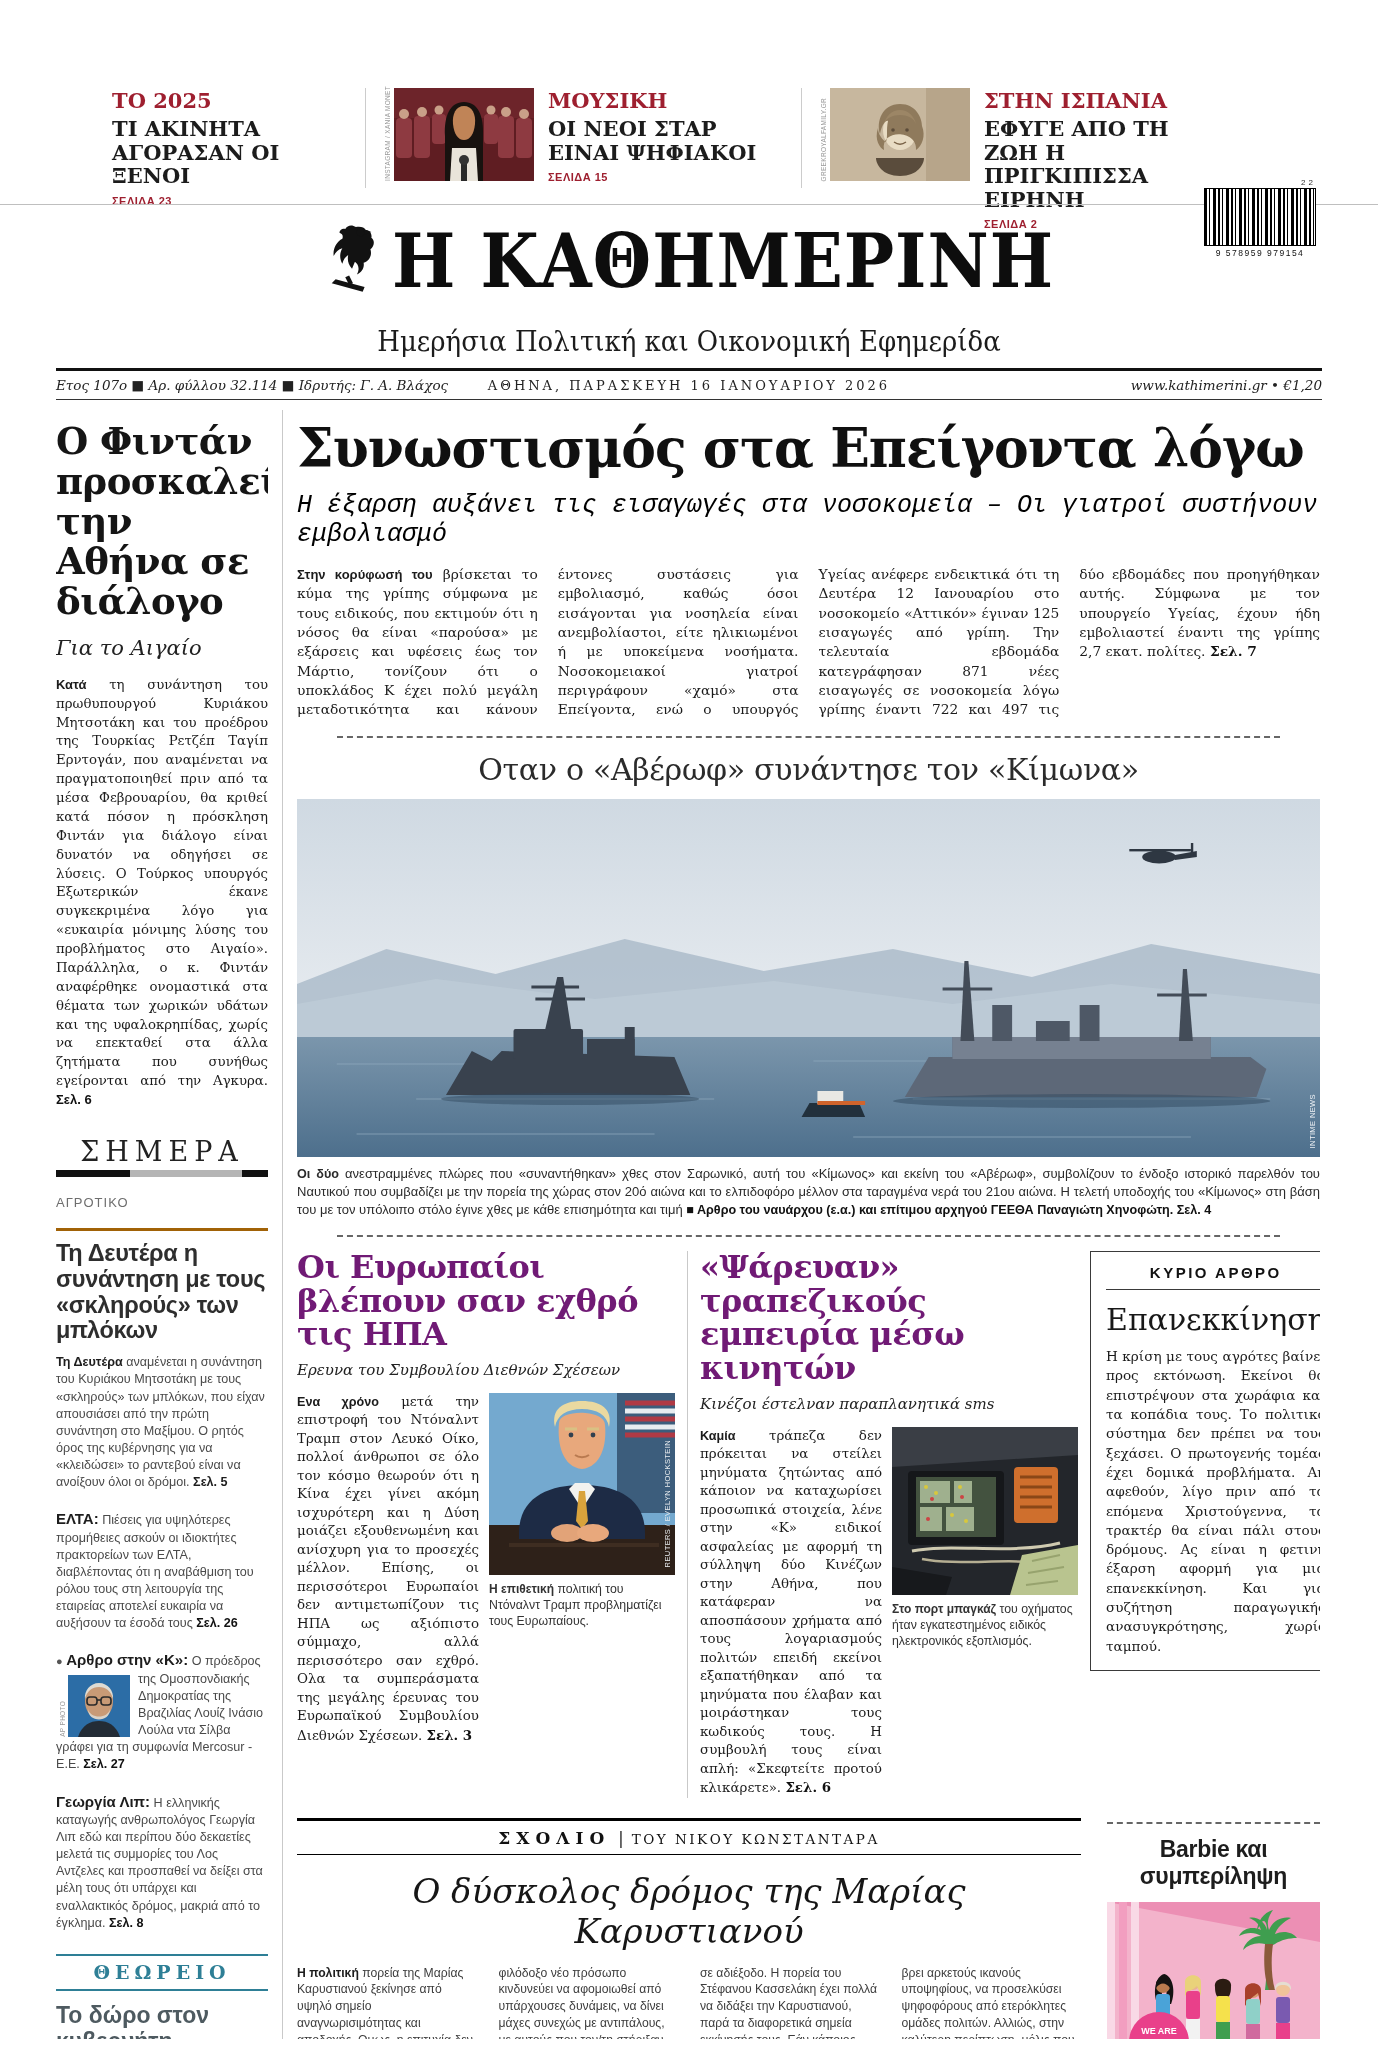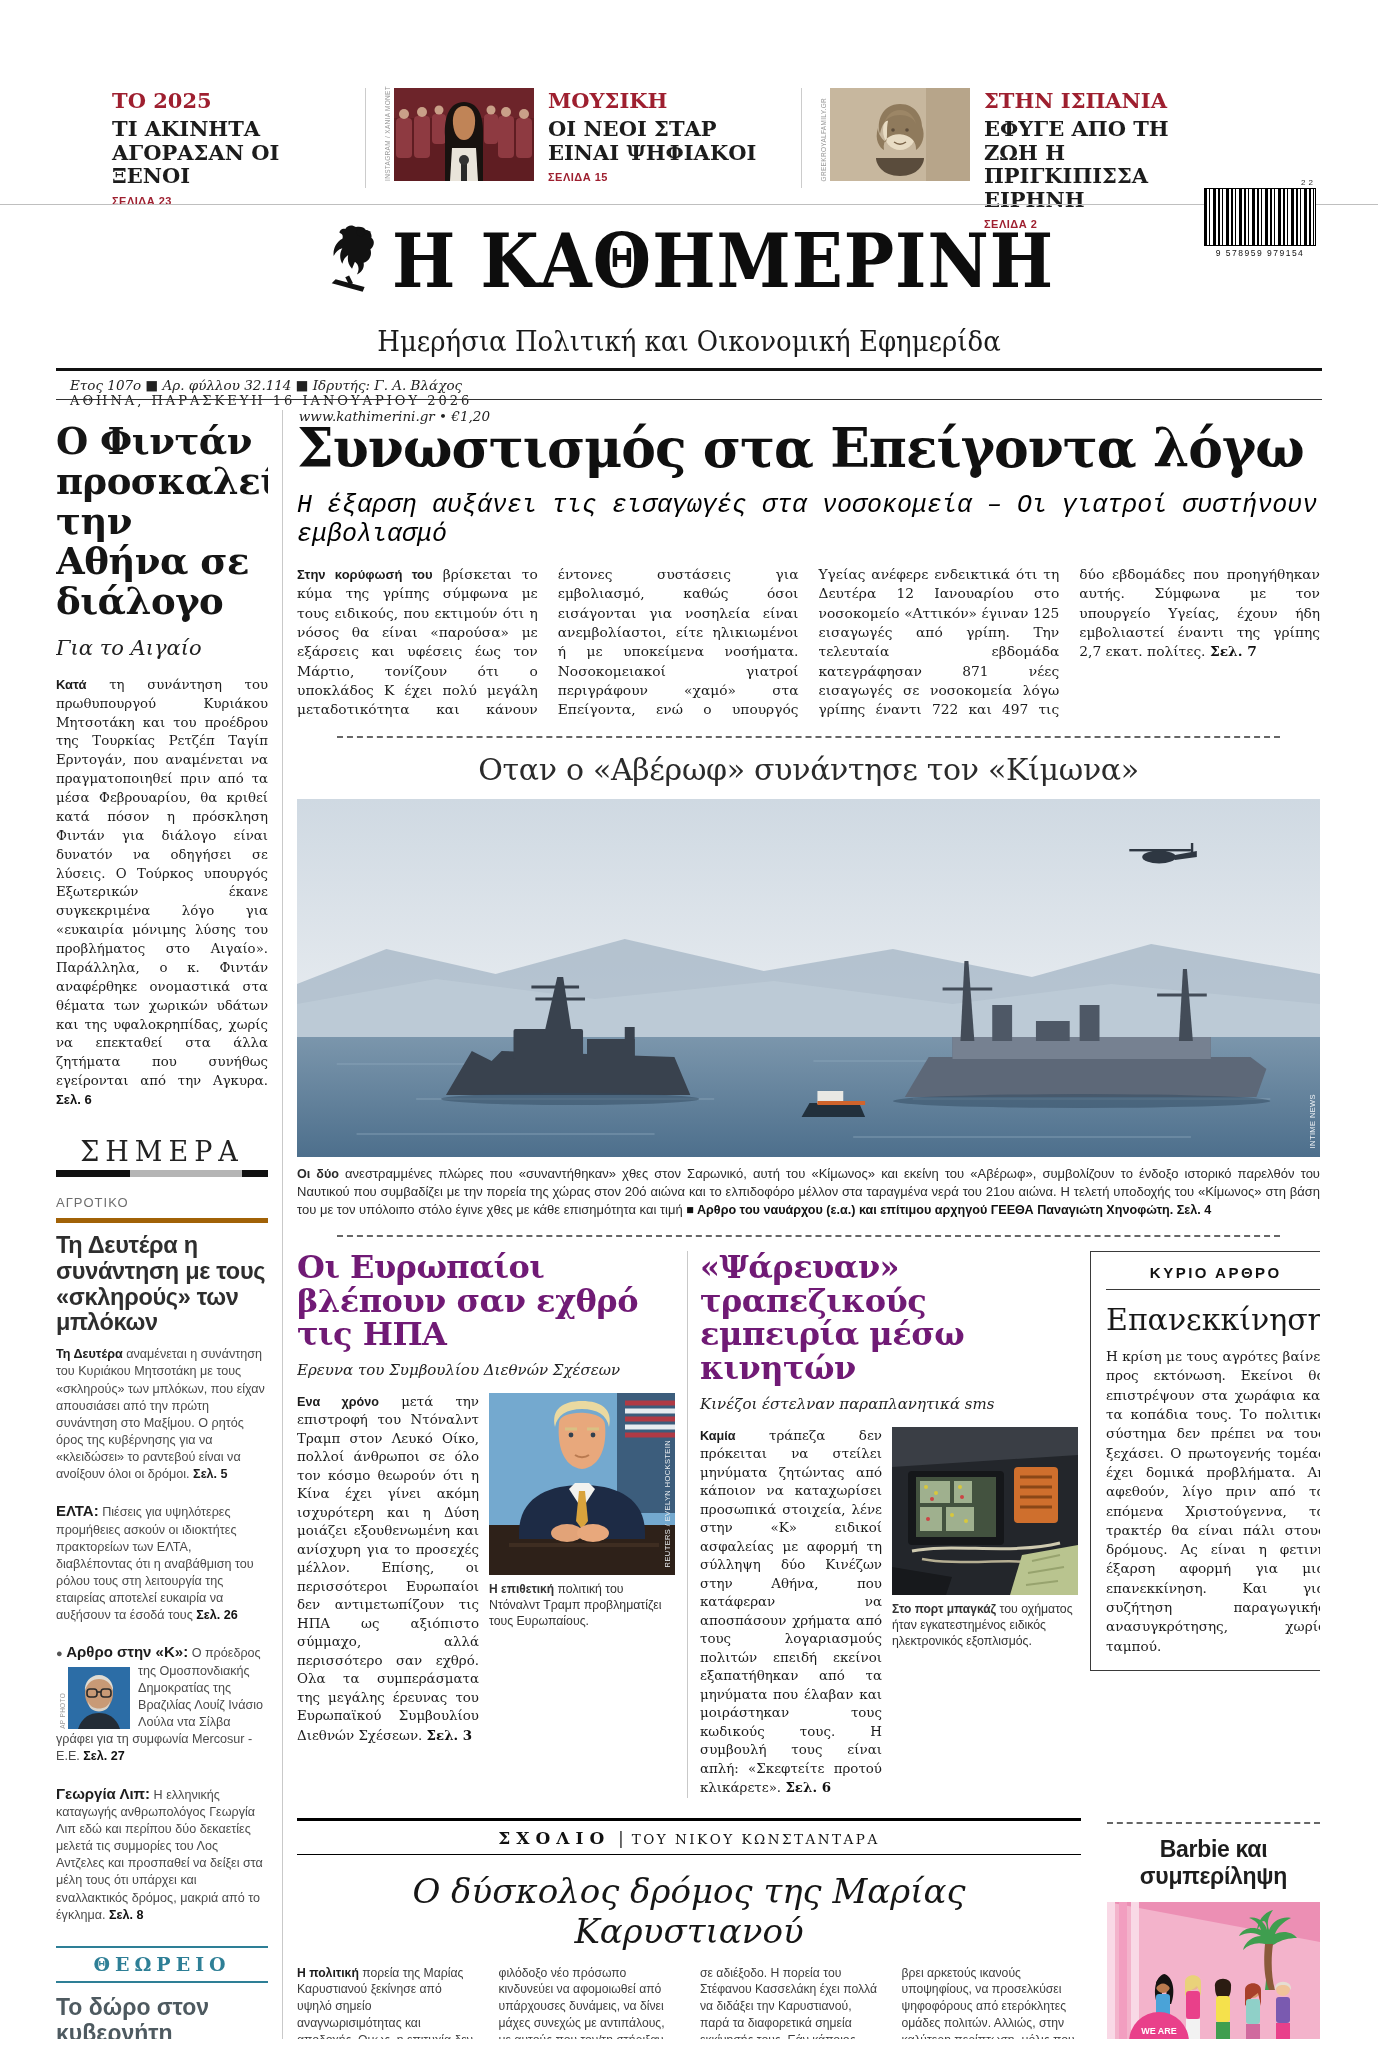--- a/index.html
+++ b/index.html
@@ -27,21 +27,21 @@
   .masthead { position:absolute; top:212px; left:0; right:0; height:96px; display:flex; align-items:center; justify-content:center; gap:10px;}
   .eagle { width:58px; height:74px; margin-top:-4px;}
   .mast-title { font-family:"DejaVu Serif",serif; font-weight:bold; font-size:67px; letter-spacing:1px; color:#0d0d0d; transform:scaleY(1.12); transform-origin:center; white-space:nowrap;}
   .barcode-wrap { position:absolute; top:178px; right:62px; width:112px; text-align:center;}
   .barcode-issue { display:block; text-align:right; font-size:8px; letter-spacing:3px; color:#333; margin-bottom:1px;}
   .barcode { height:58px; border:1px solid #000; background:repeating-linear-gradient(90deg,#000 0 2px,#fff 2px 4px,#000 4px 5px,#fff 5px 8px,#000 8px 11px,#fff 11px 13px);}
   .barcode-num { font-size:8.5px; letter-spacing:1.5px; color:#111; margin-top:2px;}
 
   .subtitle { position:absolute; top:327px; left:0; right:0; text-align:center; font-family:"DejaVu Serif",serif; font-size:26px; color:#1c1c1c; transform:scaleY(1.05);}
   .rule-black { position:absolute; top:368px; left:56px; right:56px; height:3px; background:#111; }
-  .dateline { position:absolute; top:377px; left:70px; right:56px; display:flex; align-items:baseline; font-family:"DejaVu Serif",serif; font-size:13.5px; color:#222;flex-direction:column;}
+  .dateline { position:absolute; top:377px; left:56px; right:56px; display:flex; align-items:baseline; font-family:"DejaVu Serif",serif; font-size:13.5px; color:#222;}
   .dl-left { font-style:italic; width:420px;}
   .dl-center { flex:1; text-align:center; letter-spacing:3px; font-size:13px;}
   .dl-right { width:420px; text-align:right; font-style:italic;}
   .rule-thin { position:absolute; top:399px; left:56px; right:56px; height:1px; background:#333;}
 
   
   .columns { position:absolute; top:410px; left:56px; right:58px; bottom:8px; display:grid; grid-template-columns:212px 1px 1fr; column-gap:14px; overflow:hidden;}
   .vdiv { background:#c9c9c9; }
 
   
@@ -49,21 +49,21 @@
   .lead-title { font-family:"DejaVu Serif",serif; font-weight:bold; font-size:37px; line-height:1.08; color:#151515; letter-spacing:-.5px;}
   .lead-sub { font-family:"DejaVu Serif",serif; font-style:italic; font-size:21px; margin:14px 0 16px; color:#222;}
   .lead-body { font-family:"DejaVu Serif",serif; font-size:13.3px; line-height:1.42; text-align:justify; color:#1c1c1c;}
   .lead-body b { font-family:"Liberation Sans",sans-serif; font-size:13px;}
 
   .simera { margin-top:26px; }
   .simera-h { text-align:center; font-family:"DejaVu Serif",serif; font-size:27px; letter-spacing:6px; color:#222;}
   .simera-bar { display:flex; height:7px; margin-top:3px;}
   .simera-bar i:nth-child(1){width:74px;background:#111;} .simera-bar i:nth-child(2){flex:1;background:#b5b5b5;} .simera-bar i:nth-child(3){width:26px;background:#111;}
 
-  .kicker-gray { font-size:13px; letter-spacing:1px; color:#6e6e6e; margin:18px 0 10px; border-bottom:5px solid #a16207; padding-bottom:8px;}
+  .kicker-gray { font-size:13px; letter-spacing:1px; color:#6e6e6e; margin:18px 0 10px; border-bottom:3px solid #a16207; padding-bottom:18px;}
   .side-title { font-size:23.5px; font-weight:bold; line-height:1.1; color:#2e2e2e; letter-spacing:-.3px;}
   .side-body { font-size:12.6px; line-height:1.36; color:#4a4a4a; margin-top:10px;}
   .side-body b { color:#1d1d1d; }
   .side-item { margin-top:18px; font-size:12.6px; line-height:1.36; color:#4a4a4a;}
   .side-item .big-lead { font-size:15px; font-weight:bold; color:#1d1d1d;}
   .bullet { color:#555; font-size:11px; }
   .lula { float:left; width:62px; height:62px; margin:4px 8px 2px 12px; position:relative;}
   .lula svg{display:block;width:100%;height:100%;}
   .lula .t-credit{left:-9px;}
 

